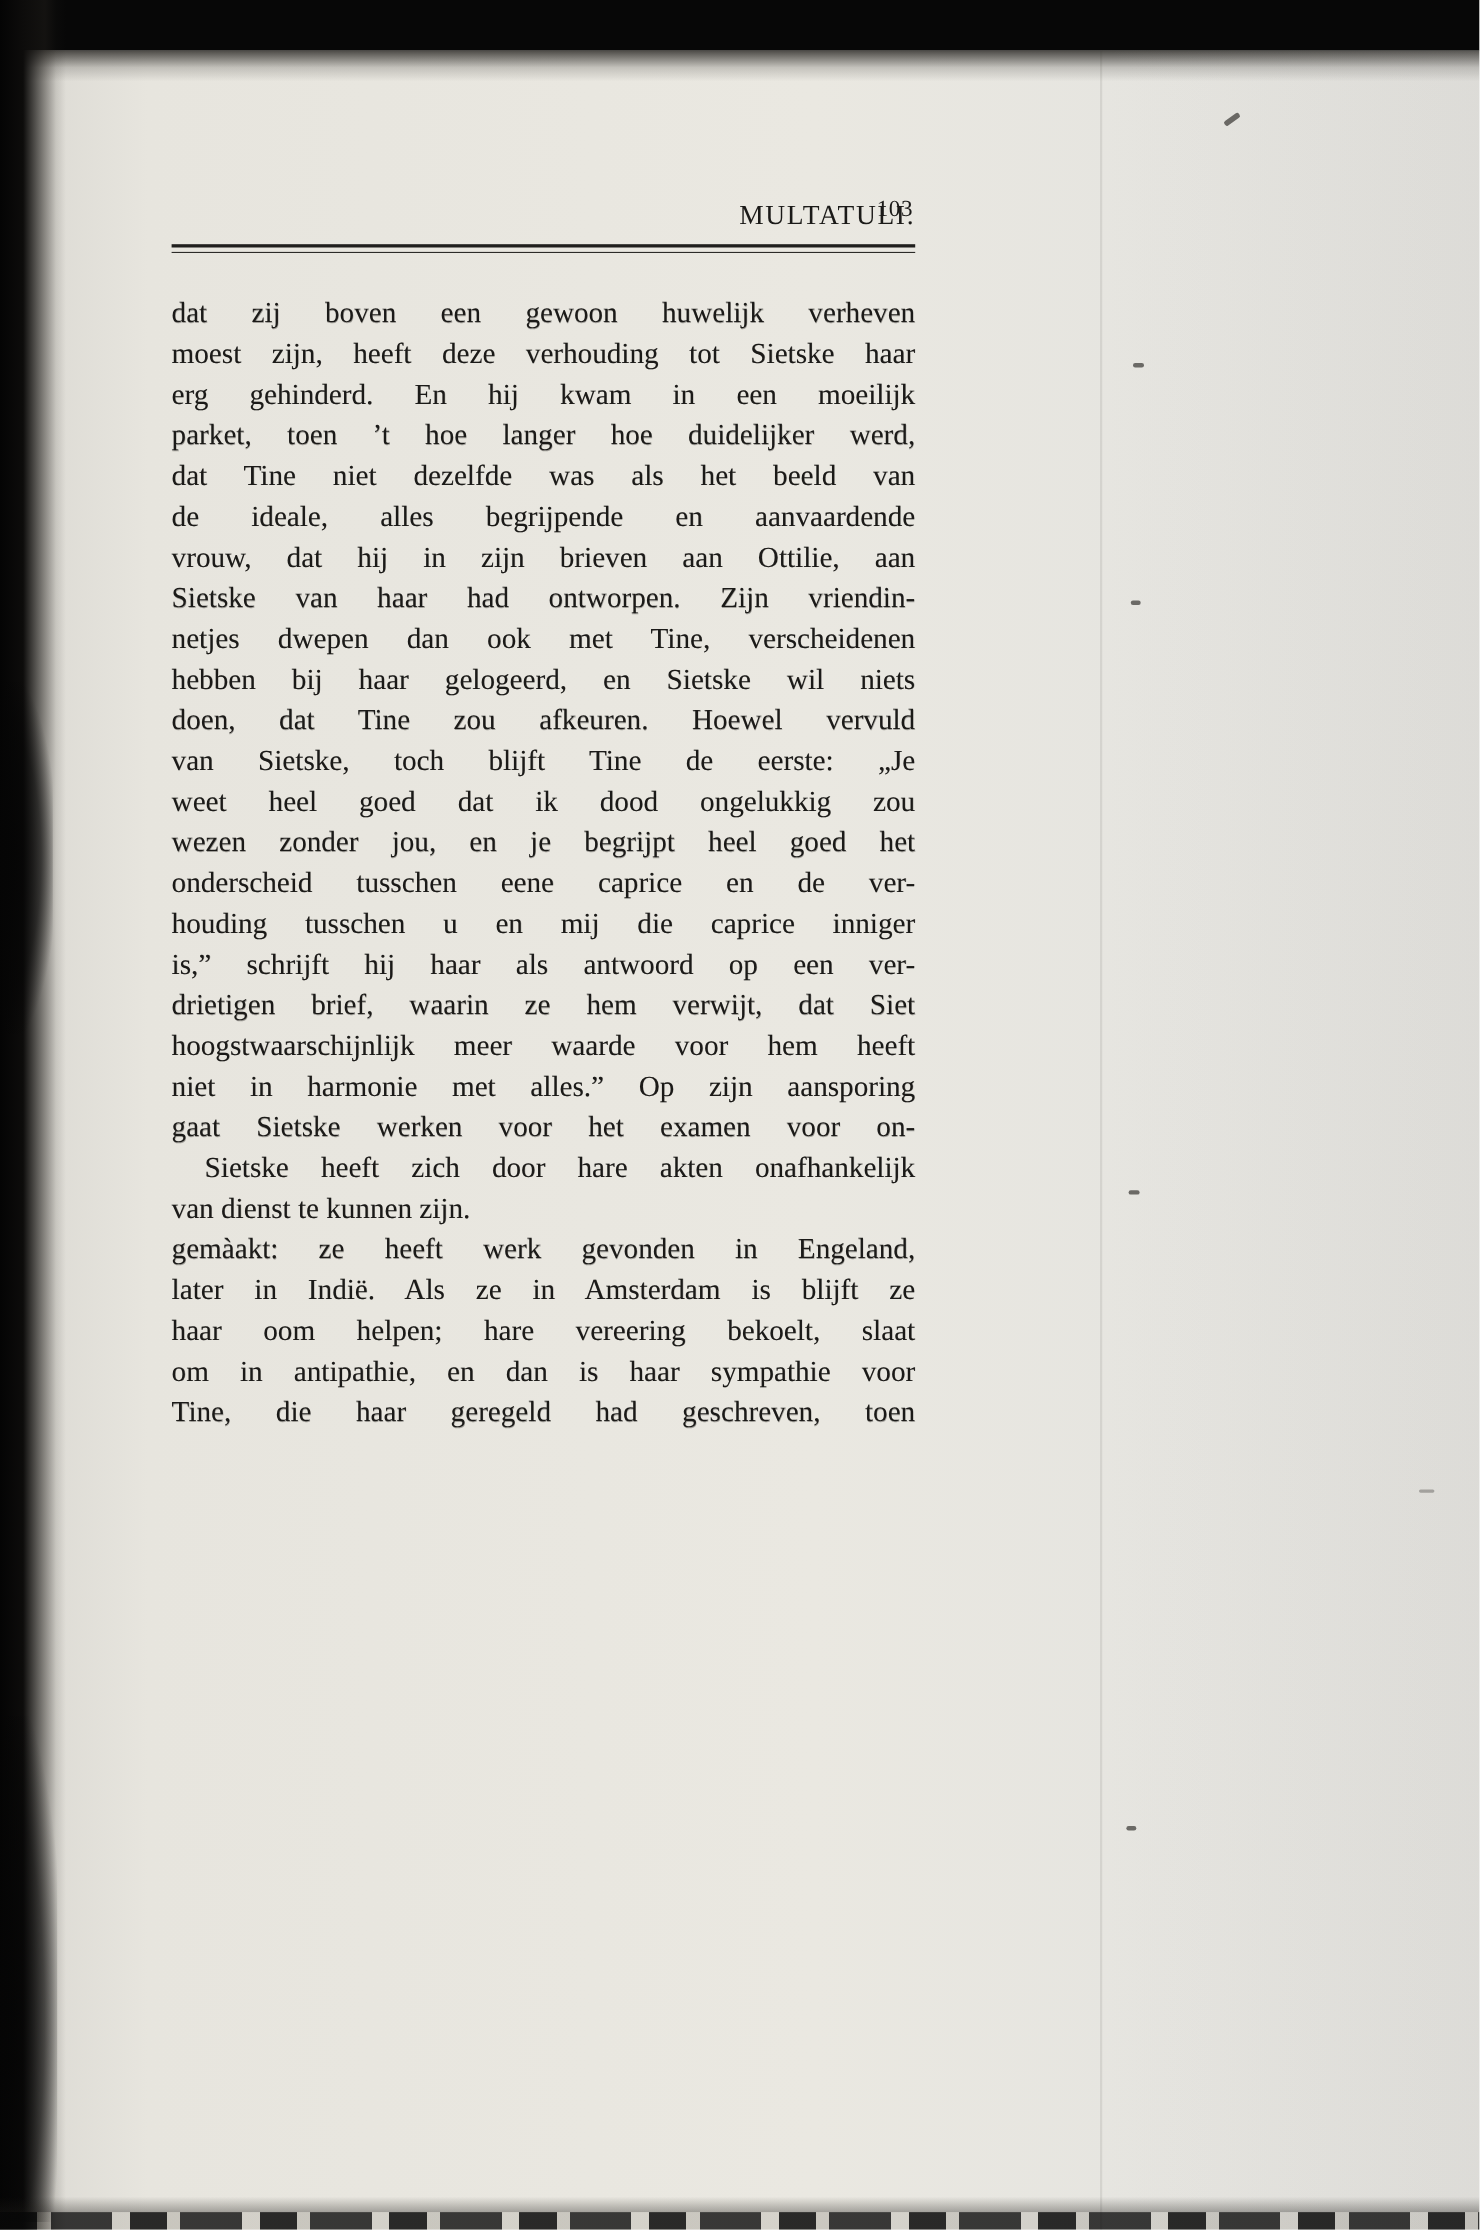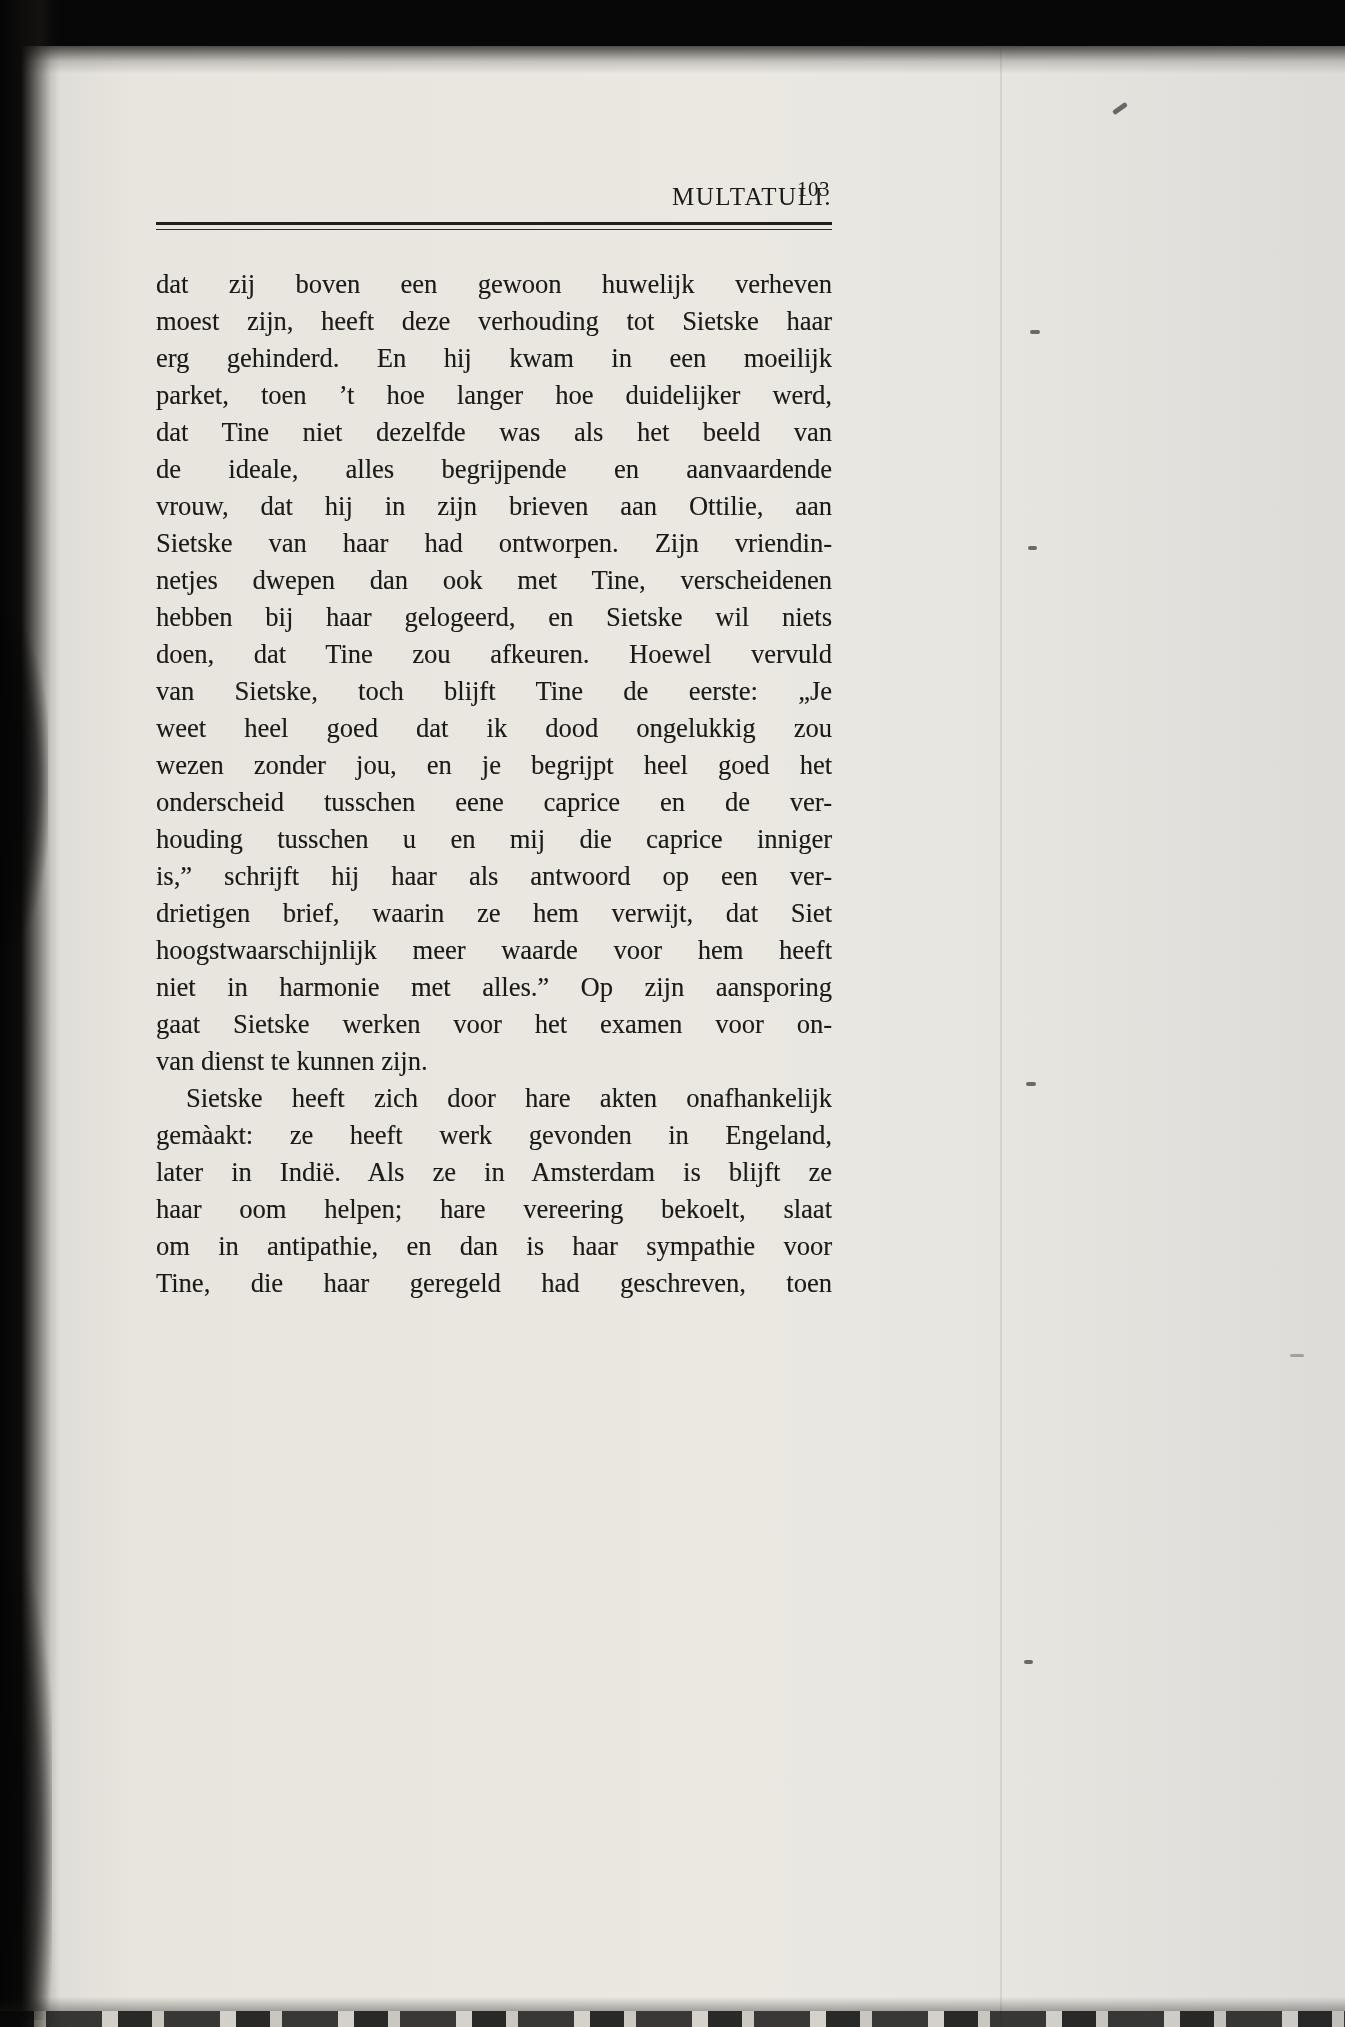--- a/index.html
+++ b/index.html
@@ -137,21 +137,21 @@
       <div class="line">van Sietske, toch blijft Tine de eerste: „Je</div>
       <div class="line">weet heel goed dat ik dood ongelukkig zou</div>
       <div class="line">wezen zonder jou, en je begrijpt heel goed het</div>
       <div class="line">onderscheid tusschen eene caprice en de ver-</div>
       <div class="line">houding tusschen u en mij die caprice inniger</div>
       <div class="line">is,” schrijft hij haar als antwoord op een ver-</div>
       <div class="line">drietigen brief, waarin ze hem verwijt, dat Siet</div>
       <div class="line">hoogstwaarschijnlijk meer waarde voor hem heeft</div>
       <div class="line">niet in harmonie met alles.” Op zijn aansporing</div>
       <div class="line">gaat Sietske werken voor het examen voor on-</div>
+      <div class="line indent">Sietske heeft zich door hare akten onafhankelijk</div>
       <div class="line nojust">van dienst te kunnen zijn.</div>
-      <div class="line indent">Sietske heeft zich door hare akten onafhankelijk</div>
       <div class="line">gemàakt: ze heeft werk gevonden in Engeland,</div>
       <div class="line">later in Indië. Als ze in Amsterdam is blijft ze</div>
       <div class="line">haar oom helpen; hare vereering bekoelt, slaat</div>
       <div class="line">om in antipathie, en dan is haar sympathie voor</div>
       <div class="line">Tine, die haar geregeld had geschreven, toen</div>
     </div>
 </div>
 
 </body></html>

